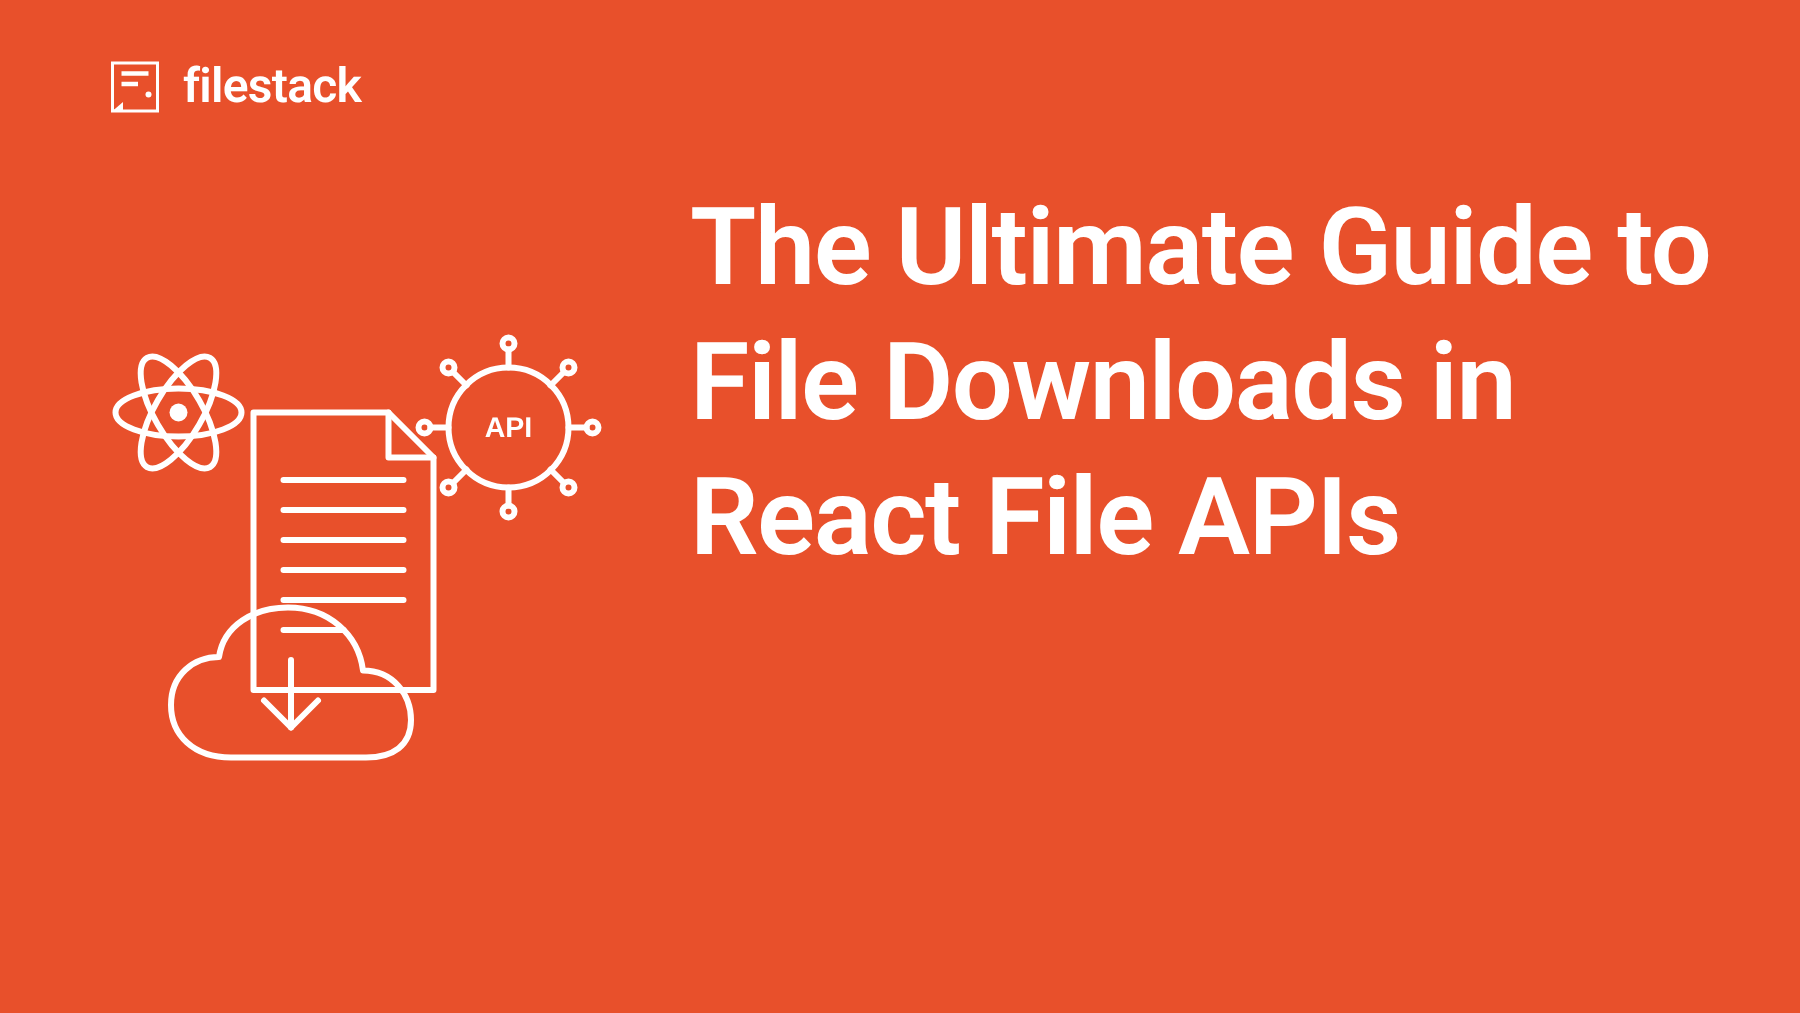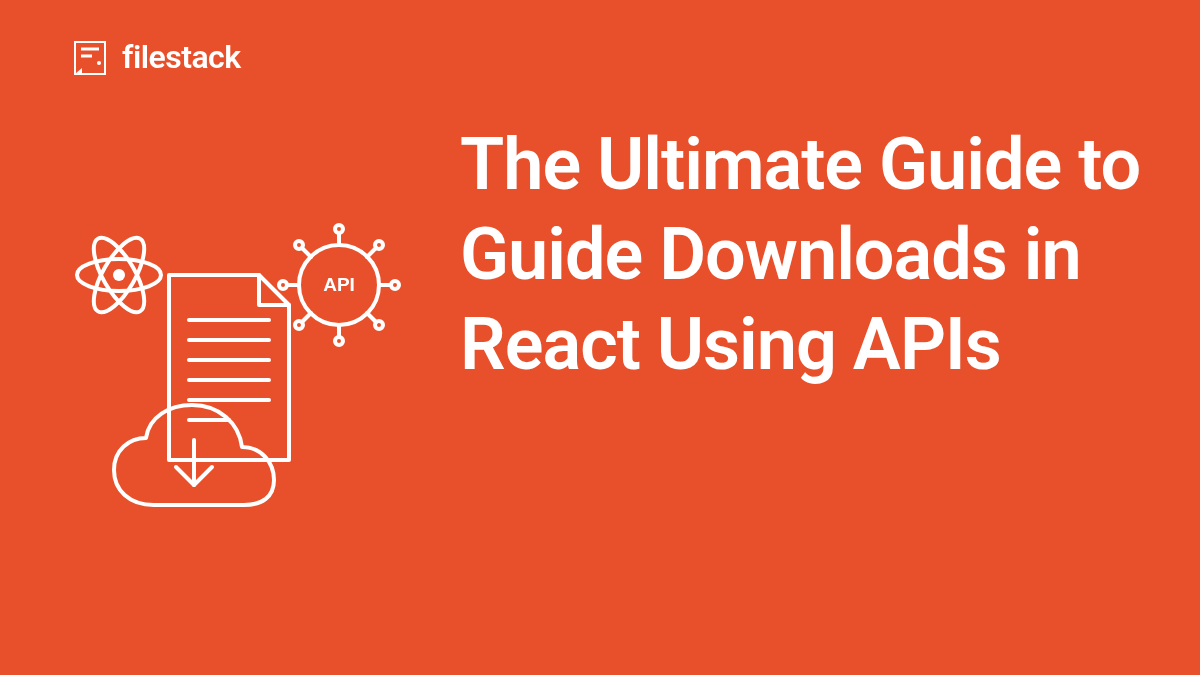--- a/index.html
+++ b/index.html
@@ -61,21 +61,21 @@
       <rect x="5" y="4" width="30" height="32" fill="none"></rect>
       <path d="M 5 36 L 12 30 L 12 36 Z" fill="#fff" stroke="none"></path>
       <line x1="11" y1="11" x2="29" y2="11" stroke-width="3"></line>
       <line x1="11" y1="18" x2="22" y2="18" stroke-width="3"></line>
       <circle cx="29" cy="25" r="2" fill="#fff" stroke="none"></circle>
     </svg>
   </span>
   <span class="logo-text">filestack</span>
 </div>
 
-<h1 class="title">The Ultimate Guide to Guide Downloads in React Using APIs</h1>
+<h1 class="title">The Ultimate Guide to File Downloads in React File APIs</h1>
 
 <div class="illustration">
   <svg viewBox="0 0 350 320" fill="none" stroke="#fff" stroke-width="4" stroke-linecap="round" stroke-linejoin="round">
 
     <g transform="translate(55,55)">
       <circle cx="0" cy="0" r="6" fill="#fff" stroke="none"></circle>
       <ellipse cx="0" cy="0" rx="42" ry="16"></ellipse>
       <ellipse cx="0" cy="0" rx="42" ry="16" transform="rotate(60)"></ellipse>
       <ellipse cx="0" cy="0" rx="42" ry="16" transform="rotate(-60)"></ellipse>
     </g>

